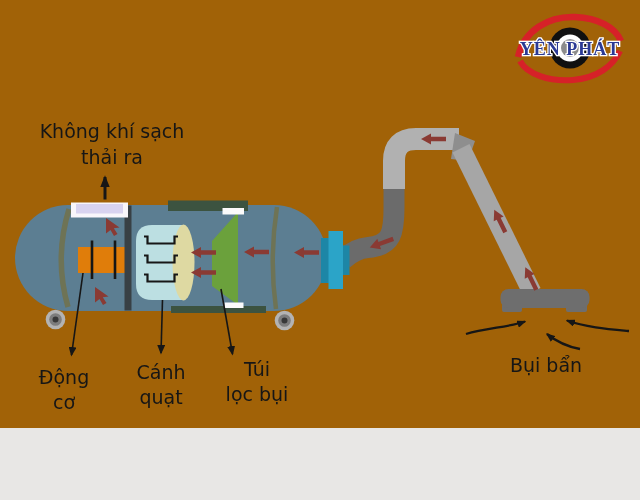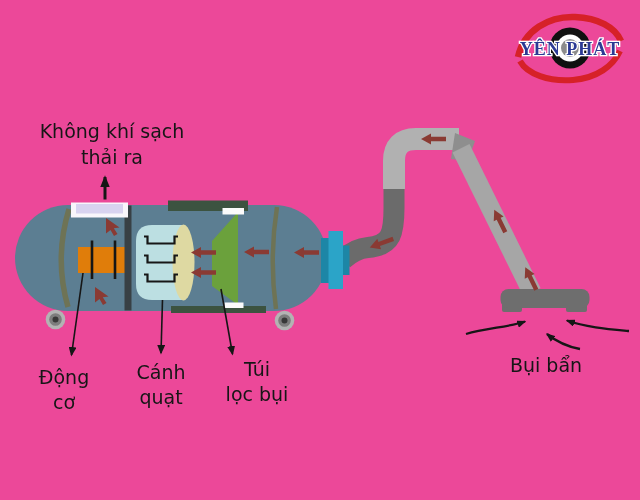--- a/index.html
+++ b/index.html
@@ -1,17 +1,17 @@
 <!DOCTYPE html>
 <html><head>
 <meta charset="utf-8">
 <style>
   html,body{margin:0;padding:0;}
   body{background:#e8e7e5;font-family:"DejaVu Sans","Liberation Sans",sans-serif;}
-  #stage{position:relative;width:640px;height:500px;background:#ec4899;overflow:hidden;}
+  #stage{position:relative;width:640px;height:428px;background:#a16207;overflow:hidden;}
   svg{display:block;}
   .lbl{font-family:"DejaVu Sans","Liberation Sans",sans-serif;font-size:19px;fill:#161616;text-anchor:middle;}
   .logo-text{font-family:"Liberation Serif","DejaVu Serif",serif;font-size:18px;font-weight:bold;
              text-anchor:middle;letter-spacing:1px;stroke:#ffffff;stroke-width:2.6px;paint-order:stroke;}
   .ink{stroke:#161616;}
   .nofill{fill:none;}
 </style>
 </head>
 <body>
 

